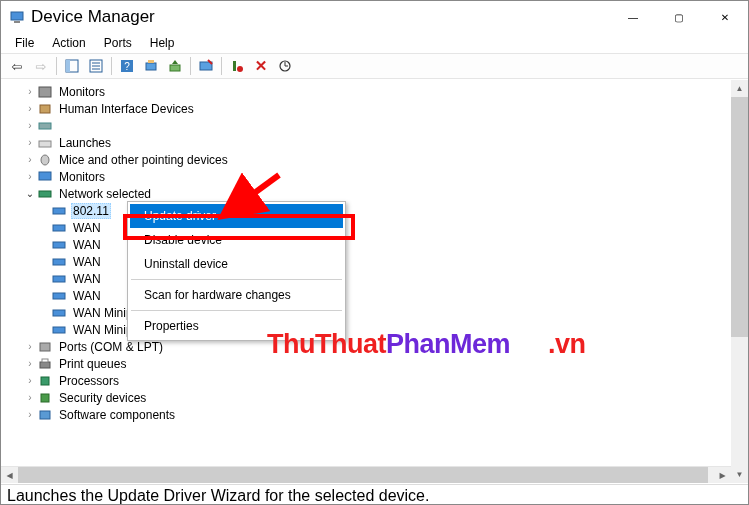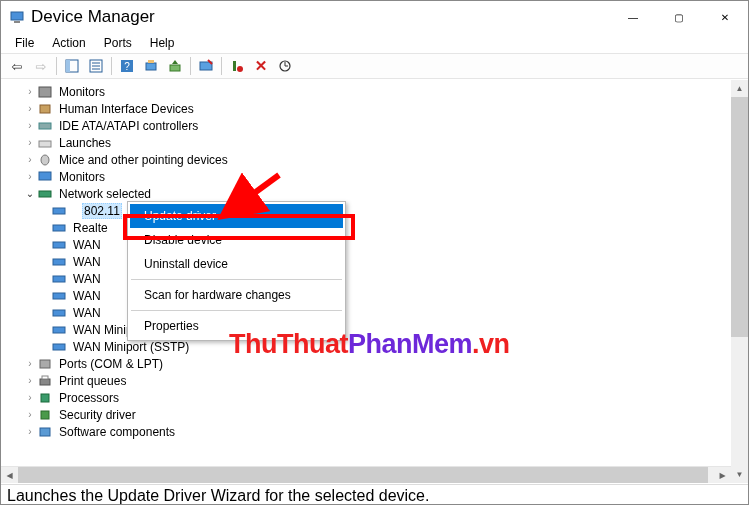--- a/index.html
+++ b/index.html
@@ -74,21 +74,20 @@
     width: 16px; height: 14px;
     margin-right: 4px;
     display: inline-flex; align-items: center; justify-content: center;
   }
   .indent1 { padding-left: 14px; }
   .indent2 { padding-left: 42px; }
   .node.selected .label {
     background: #cce8ff;
     border: 1px dotted #99d1ff;
     padding: 0 1px;
-    margin-left: 11px;
   }
   .node .label { padding: 0 2px; }
 
   .context-menu {
     position: absolute;
     left: 126px; top: 200px;
     width: 219px;
     background: #fff;
     border: 1px solid #b8b8b8;
     box-shadow: 2px 2px 4px rgba(0,0,0,.25);
@@ -121,21 +120,21 @@
 
   .watermark {
     position: absolute;
     left: 228px; top: 328px;
     font-size: 27px;
     font-weight: bold;
     font-family: Arial, sans-serif;
     pointer-events: none;
     letter-spacing: -0.5px;
   }
-  .watermark .red { color: #ef2020; }
+  .watermark .red { color: #ef2020; margin-left: 38px; }
   .watermark .blue { color: #6d28d9; }
 
   .statusbar {
     position: absolute;
     bottom: 0; left: 0; right: 0;
     height: 20px;
     border-top: 1px solid #dcdcdc;
     padding: 2px 6px;
     font-size: 16px;
     background: #fff;
@@ -269,21 +268,20 @@
       </span>
       <span class="label">Human Interface Devices</span>
     </div>
   <div class="node indent1">
       <span class="arrow">›</span>
       <span class="dev-icon">
         <svg width="14" height="12">
           <rect x="1" y="3" width="12" height="6" fill="#8aa" stroke="#488"></rect>
         </svg>
       </span>
-      <span class="label">IDE ATA/ATAPI controllers</span>
     </div>
   <div class="node indent1">
       <span class="arrow">›</span>
       <span class="dev-icon">
         <svg width="14" height="12">
           <rect x="1" y="4" width="12" height="6" fill="#ddd" stroke="#888"></rect>
         </svg>
       </span>
       <span class="label">Launches</span>
     </div>
@@ -315,28 +313,20 @@
       <span class="label">Network selected</span>
     </div>
 
   <div class="node indent2 selected">
       <span class="dev-icon">
         <svg width="14" height="12">
           <rect x="1" y="3" width="12" height="6" fill="#4a90d9" stroke="#2a6099"></rect>
         </svg>
       </span>
       <span class="label">802.11</span>
-    </div>
-  <div class="node indent2">
-      <span class="dev-icon">
-        <svg width="14" height="12">
-          <rect x="1" y="3" width="12" height="6" fill="#4a90d9" stroke="#2a6099"></rect>
-        </svg>
-      </span>
-      <span class="label">Realte</span>
     </div>
   <div class="node indent2">
       <span class="dev-icon">
         <svg width="14" height="12">
           <rect x="1" y="3" width="12" height="6" fill="#4a90d9" stroke="#2a6099"></rect>
         </svg>
       </span>
       <span class="label">WAN</span>
     </div>
   <div class="node indent2">
@@ -416,21 +406,21 @@
       </span>
       <span class="label">Processors</span>
     </div>
   <div class="node indent1">
       <span class="arrow">›</span>
       <span class="dev-icon">
         <svg width="14" height="12">
           <rect x="3" y="2" width="8" height="8" fill="#4a9a4a" stroke="#2a6a2a"></rect>
         </svg>
       </span>
-      <span class="label">Security driver</span>
+      <span class="label">Security devices</span>
     </div>
   <div class="node indent1">
       <span class="arrow">›</span>
       <span class="dev-icon">
         <svg width="14" height="12">
           <rect x="2" y="2" width="10" height="8" fill="#5a9ad4" stroke="#2a6099"></rect>
         </svg>
       </span>
       <span class="label">Software components</span>
     </div>

